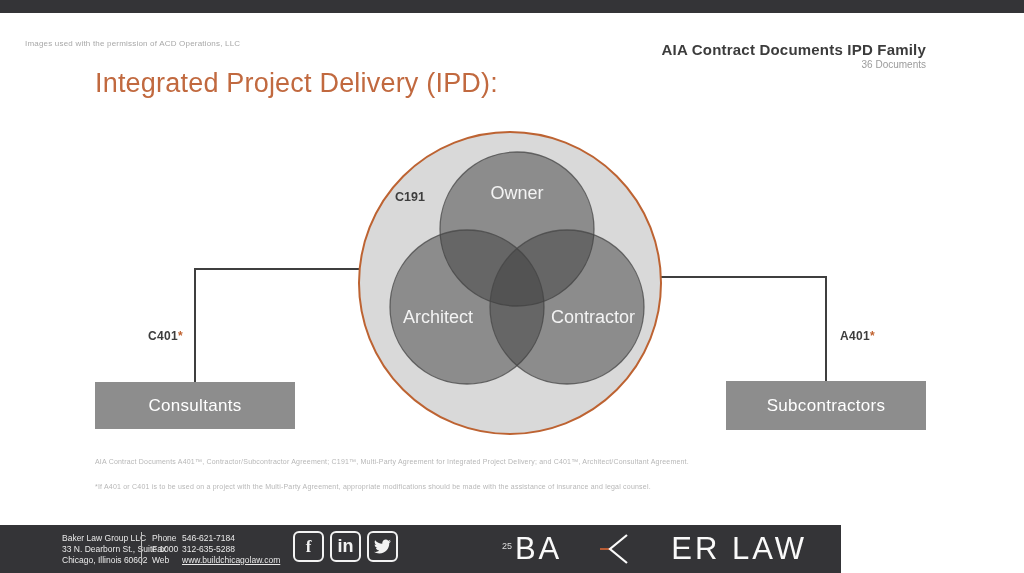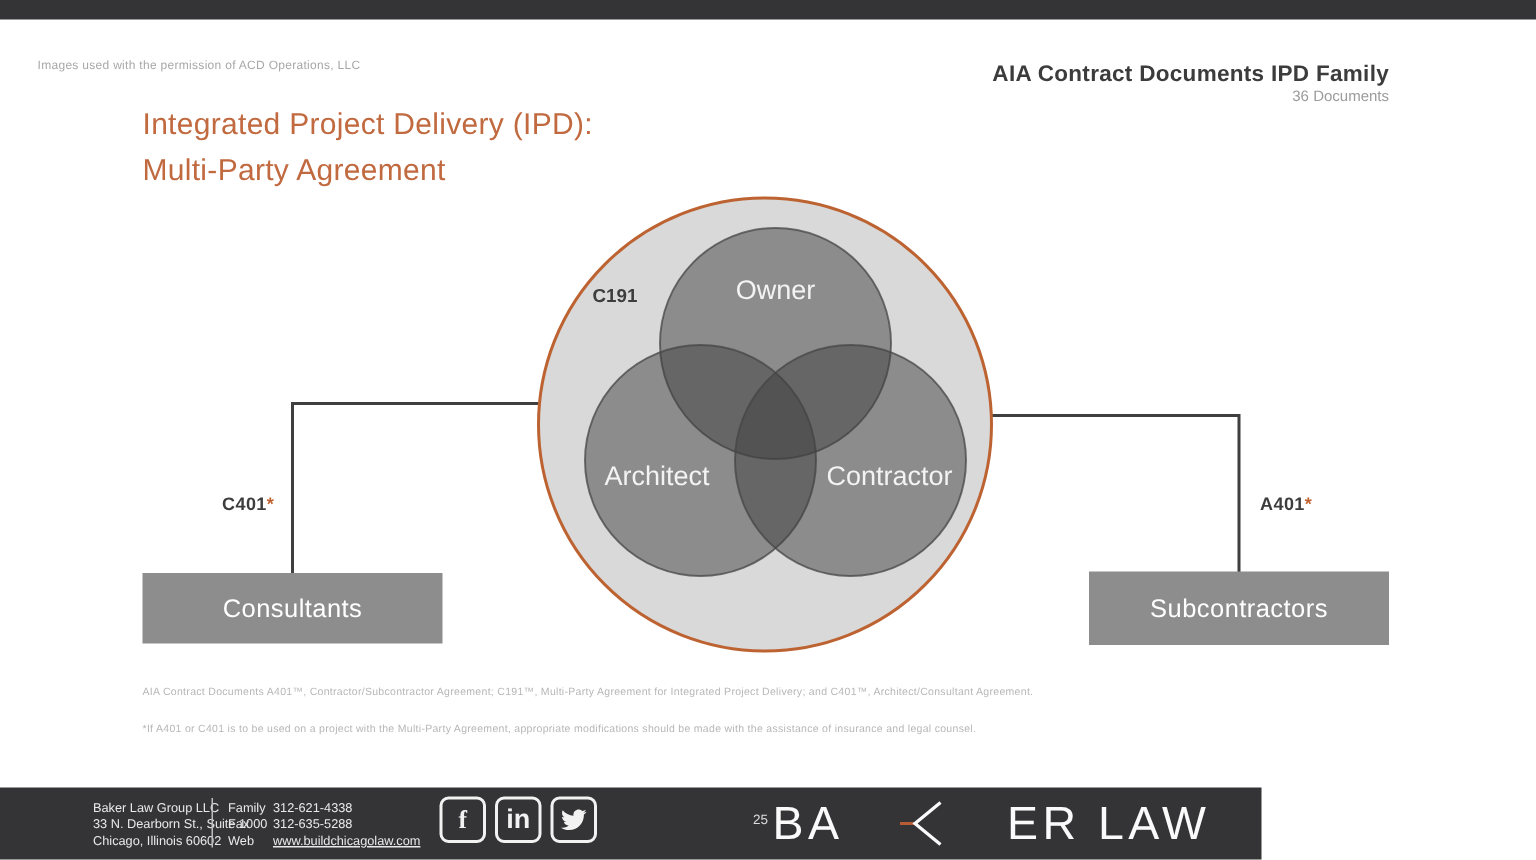--- a/index.html
+++ b/index.html
@@ -8,21 +8,21 @@
   .slide { position: relative; width: 1024px; height: 573px; background: #ffffff; }
 
   .top-bar { position: absolute; left: 0; top: 0; width: 1024px; height: 13px; background: #343437; }
 
   .permission-note { position: absolute; left: 25px; top: 39px; font-size: 8px; color: #a8a8a8; letter-spacing: .2px; }
 
   .header-right { position: absolute; right: 98px; top: 41px; text-align: right; }
   .header-right .hr-title { font-size: 15px; font-weight: 700; color: #3c3c3c; letter-spacing: .2px; }
   .header-right .hr-sub { font-size: 10px; color: #9b9b9b; margin-top: 1px; }
 
-  .slide-title { position: absolute; left: 95px; top: 68px; color: #c1693f; font-size: 20px; line-height: 31px; font-weight: 400; letter-spacing: .2px; }
+  .slide-title { position: absolute; left: 95px; top: 68px; color: #c1693f; font-size: 27px; line-height: 31px; font-weight: 400; letter-spacing: .2px; }
 
   .diagram-svg { position: absolute; left: 0; top: 0; }
 
   .org-box { position: absolute; background: #8d8d8d; color: #ffffff; display: flex; align-items: center; justify-content: center; font-size: 17px; letter-spacing: .3px; }
   .box-consultants { left: 95px; top: 382px; width: 200px; height: 47px; }
   .box-subcontractors { left: 726px; top: 381px; width: 200px; height: 49px; }
 
   .connector-label { position: absolute; font-size: 12px; font-weight: 700; color: #3d3d3d; letter-spacing: .3px; }
   .connector-label .ast { color: #c0622f; }
   .label-c401 { left: 148px; top: 329px; }
@@ -54,21 +54,21 @@
 
   <div class="top-bar"></div>
 
   <div class="permission-note">Images used with the permission of ACD Operations, LLC</div>
 
   <div class="header-right">
     <div class="hr-title">AIA Contract Documents IPD Family</div>
     <div class="hr-sub">36 Documents</div>
   </div>
 
-  <h1 class="slide-title"><span>Integrated Project Delivery (IPD):</span><br><span>Multi-Party Agreement</span></h1>
+  <h1 class="slide-title"><span>Integrated Project Delivery (IPD):</span><br></h1>
 
   <svg class="diagram-svg" width="1024" height="573" viewBox="0 0 1024 573">
 
     <polyline points="360,269 195,269 195,383" fill="none" stroke="#3f3f3f" stroke-width="2"></polyline>
     <polyline points="661,277 826,277 826,382" fill="none" stroke="#3f3f3f" stroke-width="2"></polyline>
 
     <circle cx="510" cy="283" r="151" fill="#d9d9d9" stroke="#bd6332" stroke-width="2"></circle>
 
     <circle cx="517" cy="229" r="77" fill="#404040" fill-opacity="0.5" stroke="#454545" stroke-opacity="0.75" stroke-width="1.3"></circle>
     <circle cx="467" cy="307" r="77" fill="#404040" fill-opacity="0.5" stroke="#454545" stroke-opacity="0.75" stroke-width="1.3"></circle>
@@ -97,22 +97,22 @@
 
   <div class="footer">
     <div class="address">
       <div>Baker Law Group LLC</div>
       <div>33 N. Dearborn St., Suite 1000</div>
       <div>Chicago, Illinois 60602</div>
     </div>
     <div class="divider"></div>
     <div class="contact">
       <div class="contact-row">
-        <span class="c-label">Family</span>
-        <span class="c-value">312-621-4338</span>
+        <span class="c-label">Phone</span>
+        <span class="c-value">546-621-7184</span>
       </div>
       <div class="contact-row">
         <span class="c-label">Fax</span>
         <span class="c-value">312-635-5288</span>
       </div>
       <div class="contact-row">
         <span class="c-label">Web</span>
         <span class="c-value underlined">www.buildchicagolaw.com</span>
       </div>
     </div>

